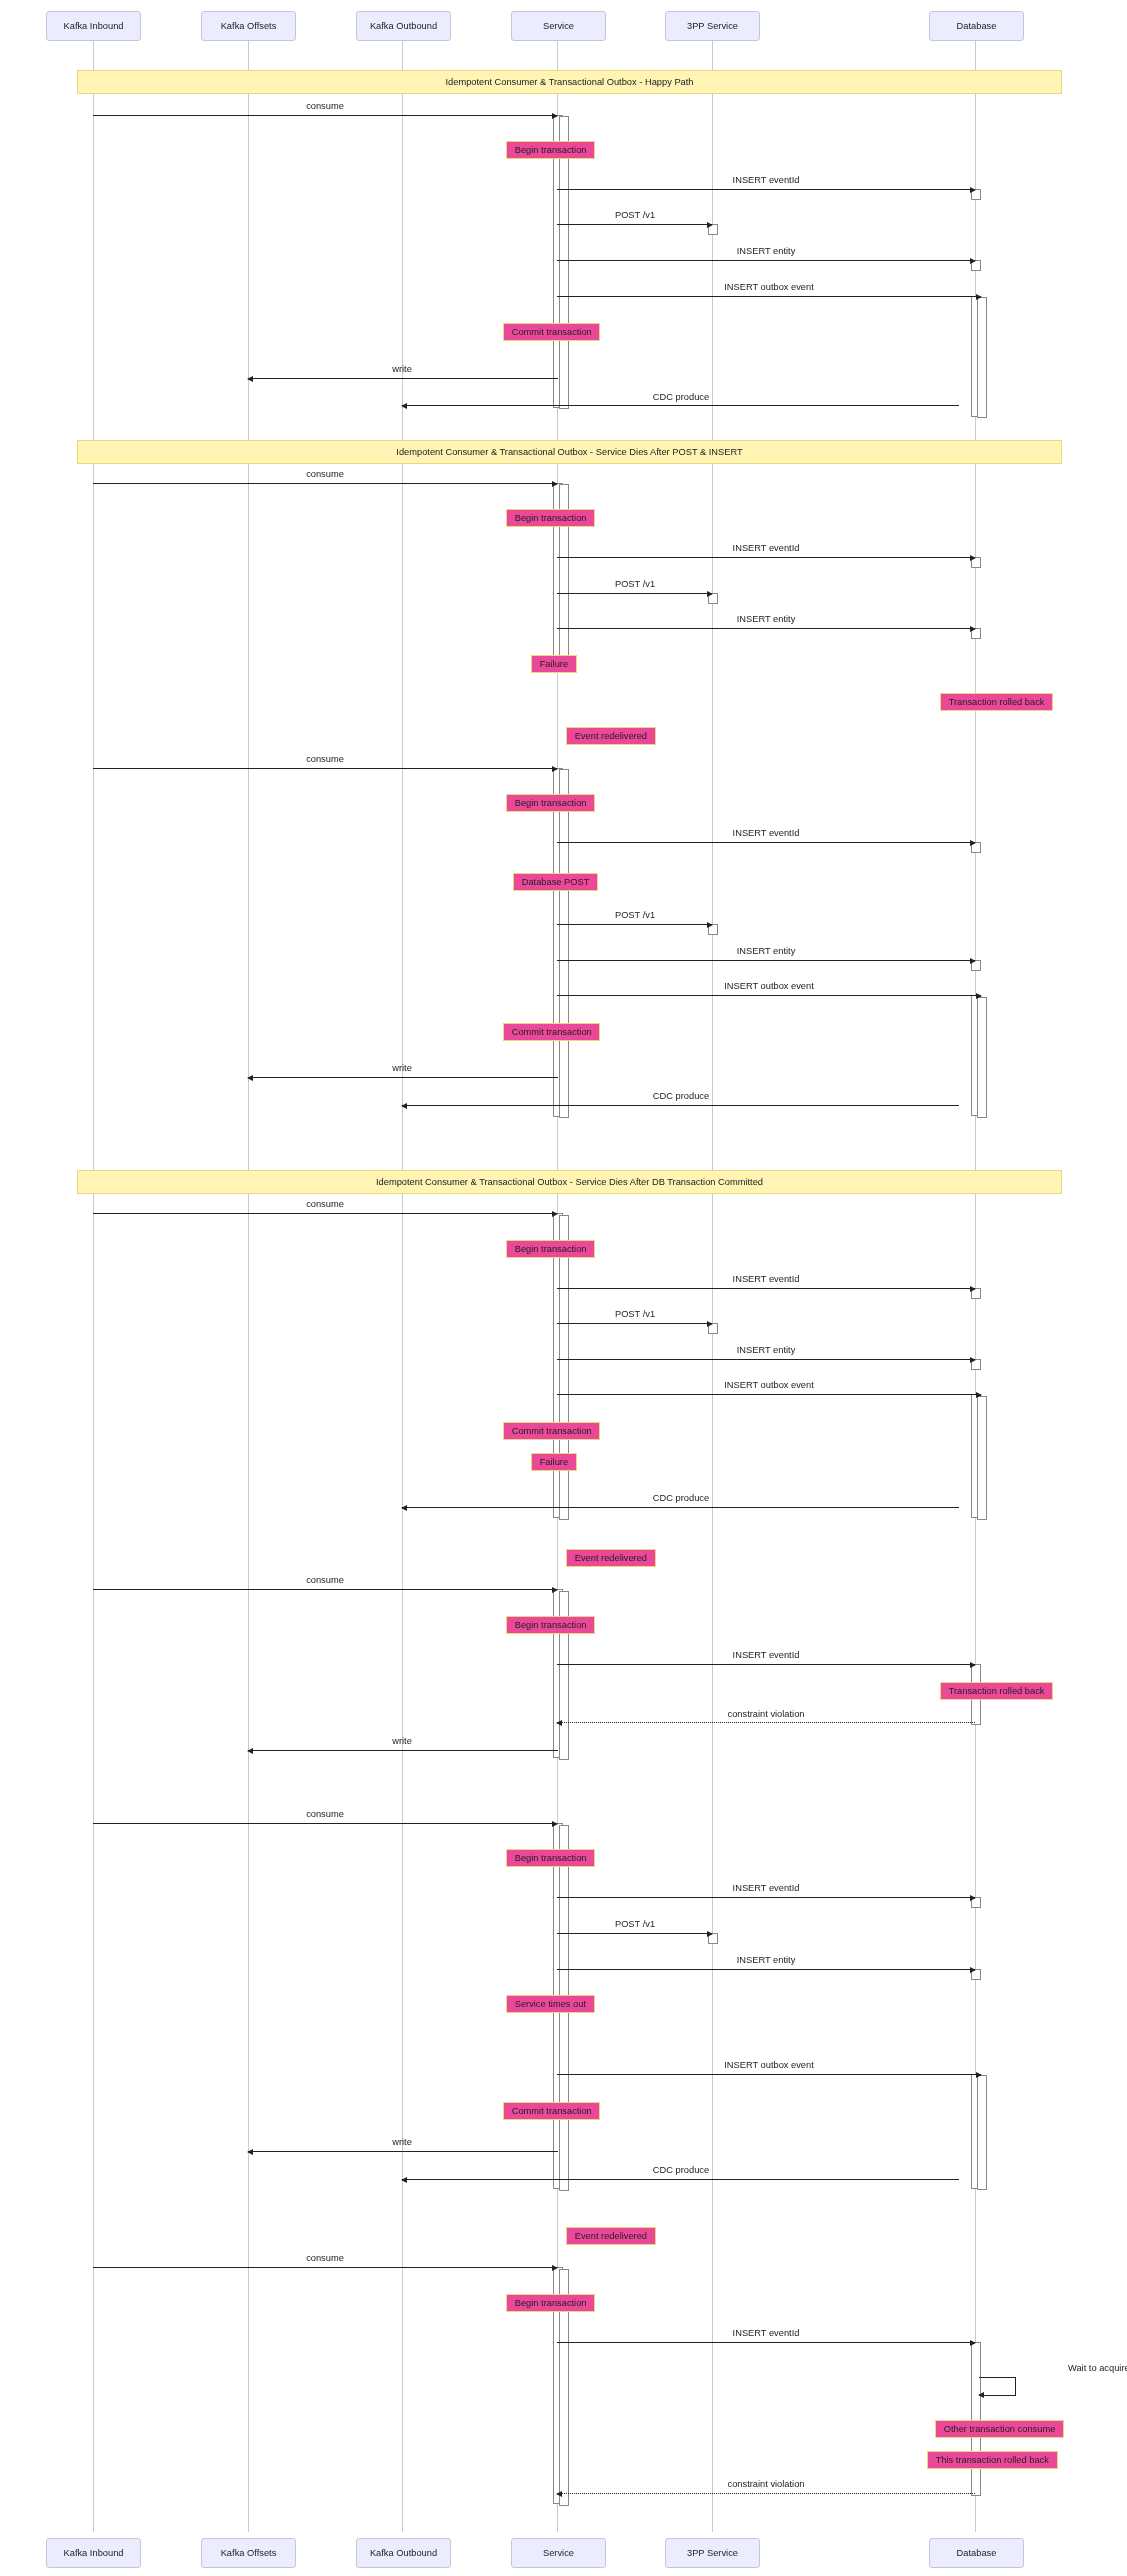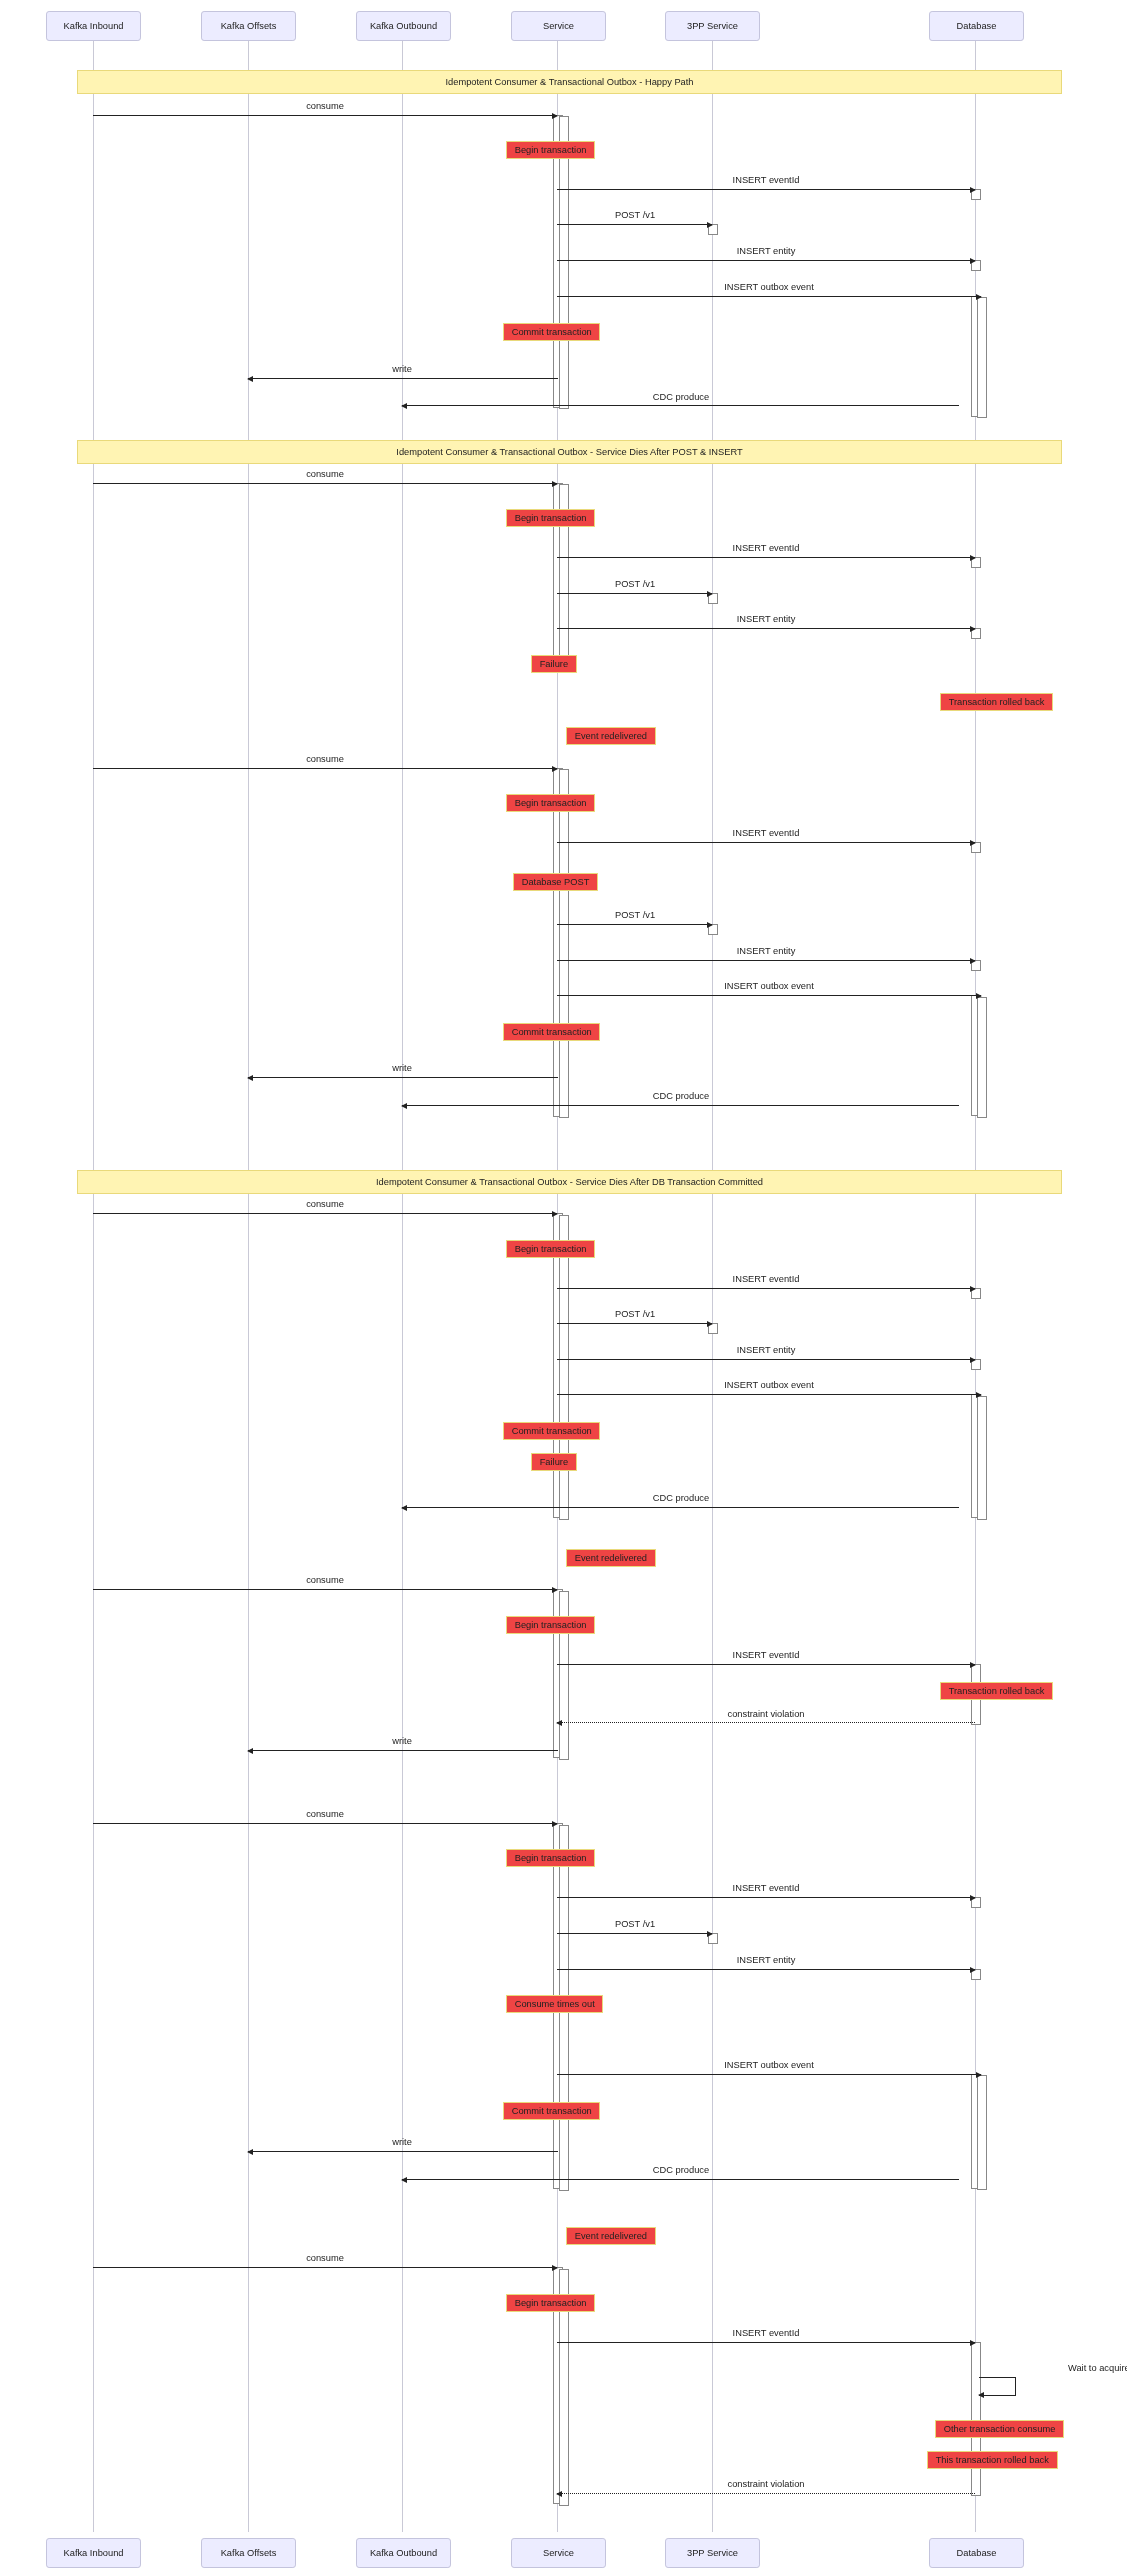--- a/index.html
+++ b/index.html
@@ -43,21 +43,21 @@
     background: #fff4b3;
     border: 0.8px solid #e9d97a;
     height: 21.7px;
     display: flex;
     align-items: center;
     justify-content: center;
     font-size: 9.3px;
   }
   .note {
     position: absolute;
-    background: #ef4444;
+    background: #ec4899;
     border: 0.8px solid #e9d97a;
     padding: 3.1px 7.7px;
     font-size: 9.3px;
     text-align: center;
   }
   .msg-label {
     position: absolute;
     font-size: 9.3px;
     white-space: nowrap;
     transform: translateX(-50%);
@@ -345,20 +345,20 @@
     <div class="note" style="top: 794px; left: 506px;">Begin transaction</div>
     <div class="note" style="top: 873px; left: 513px;">Database POST</div>
     <div class="note" style="top: 1023px; left: 503px;">Commit transaction</div>
     <div class="note" style="top: 1240px; left: 506px;">Begin transaction</div>
     <div class="note" style="top: 1422px; left: 503px;">Commit transaction</div>
     <div class="note" style="top: 1453px; left: 531px;">Failure</div>
     <div class="note" style="top: 1549px; left: 566px;">Event redelivered</div>
     <div class="note" style="top: 1616px; left: 506px;">Begin transaction</div>
     <div class="note" style="top: 1682px; left: 940px;">Transaction rolled back</div>
     <div class="note" style="top: 1849px; left: 506px;">Begin transaction</div>
-    <div class="note" style="top: 1995px; left: 506px;">Consume times out</div>
+    <div class="note" style="top: 1995px; left: 506px;">Service times out</div>
     <div class="note" style="top: 2102px; left: 503px;">Commit transaction</div>
     <div class="note" style="top: 2227px; left: 566px;">Event redelivered</div>
     <div class="note" style="top: 2294px; left: 506px;">Begin transaction</div>
     <div class="note" style="top: 2420px; left: 935px;">Other transaction consume</div>
     <div class="note" style="top: 2451px; left: 927px;">This transaction rolled back</div>
   </div>
 
 
 </body></html>

